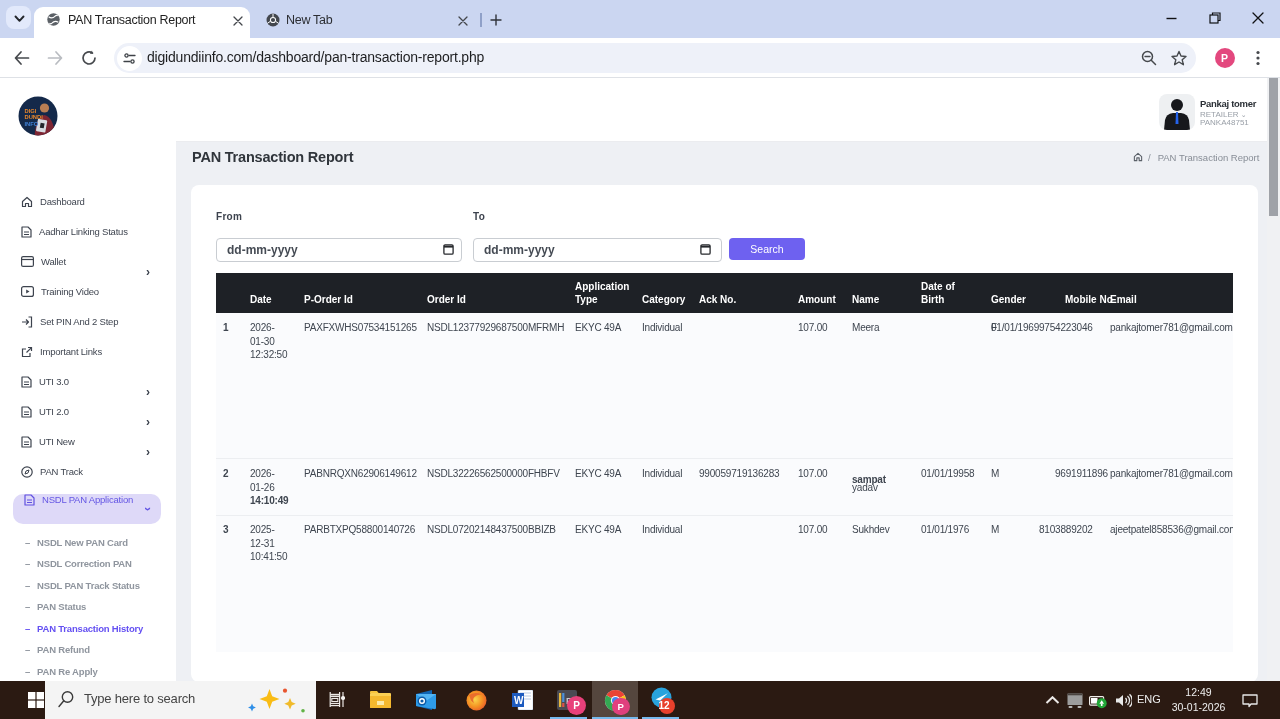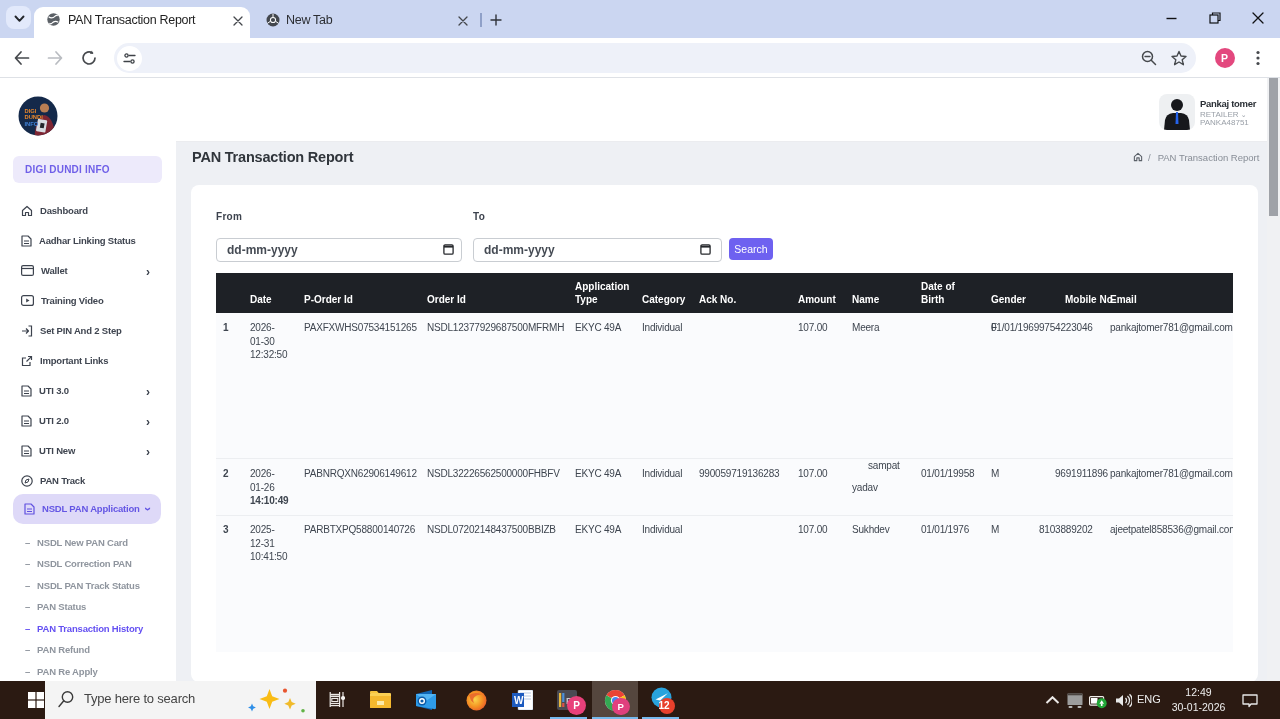--- a/index.html
+++ b/index.html
@@ -14,31 +14,31 @@
 #urlpill { position:absolute; left:114px; top:5px; width:1082px; height:30px; border-radius:15px; background:#eef1f9; }
 .urltext { position:absolute; left:147px; top:11px; font-size:14px; letter-spacing:-0.2px; color:#1d1e20; }
 
 #page { position:absolute; left:0; top:78px; width:1280px; height:603px; background:#eef0f4; overflow:hidden; }
 #topbar { position:absolute; left:0; top:0; width:1280px; height:64px; background:#fff; border-bottom:1px solid #ebecef; }
 #sidebar { position:absolute; left:0; top:0; width:176px; height:603px; background:#fff; }
 #scrollbar { position:absolute; left:1267px; top:0; width:13px; height:603px; background:#f0f1f3; }
 #scrollthumb { position:absolute; left:1269px; top:0px; width:9px; height:138px; background:#9fa2a8; }
 
 .brand { position:absolute; left:13px; top:78px; width:149px; height:27px; background:#edeafb; border-radius:6px; color:#6f5fe8; font-size:10px; font-weight:bold; letter-spacing:0.2px; line-height:27px; padding-left:12px; }
-.navitem { position:absolute; left:21px; height:30px; display:flex; align-items:center; color:#3f4550; font-size:9.5px; letter-spacing:-0.2px; font-weight:bold; white-space:nowrap; }
+.navitem { position:absolute; left:21px; height:30px; display:flex; color:#3f4550; font-size:9.5px; letter-spacing:-0.2px; font-weight:normal; white-space:nowrap; }
 .navitem svg { margin-right:7px; }
 .chev { position:absolute; left:146px; color:#3a414c; font-size:12px; font-weight:bold; }
 .subitem { position:absolute; left:25px; color:#8f959e; font-size:9.5px; letter-spacing:-0.2px; font-weight:bold; white-space:nowrap; }
 
 #heading { position:absolute; left:192px; top:71px; font-size:14.5px; letter-spacing:-0.2px; font-weight:bold; color:#30353b; }
 #card { position:absolute; left:191px; top:107px; width:1067px; height:497px; background:#fff; border-radius:8px; }
 .flabel { position:absolute; top:26px; font-size:10px; letter-spacing:0.3px; font-weight:bold; color:#3d434e; }
 .finput { position:absolute; top:53px; height:24px; border:1px solid #c9cdd2; border-radius:4px; background:#fff; }
 .ph { position:absolute; top:58px; font-size:12px; color:#454b54;font-weight:bold; }
-#searchbtn { position:absolute; left:538px; top:53px; width:44px; height:22px; background:#6e61f0; border-radius:4px; color:#fff; font-size:10.5px; text-align:center; line-height:22px; }
+#searchbtn { position:absolute; left:538px; top:53px; width:76px; height:22px; background:#6e61f0; border-radius:4px; color:#fff; font-size:10.5px; text-align:center; line-height:22px; }
 
 #tablewrap { position:absolute; left:25px; top:88px; width:1017px; height:379px; overflow:hidden; background:#fafbfd; }
 #thead { position:absolute; left:0; top:0; width:1017px; height:40px; background:#1e2126; }
 .th { position:absolute; color:#fff; font-size:10px; font-weight:bold; white-space:nowrap; }
 .td { position:absolute; color:#3f4650; font-size:10px; letter-spacing:-0.2px; white-space:nowrap; line-height:13.5px; }
 .rowline { position:absolute; left:0; width:1017px; height:1px; background:#eceef1; }
 
 #taskbar { position:absolute; left:0; top:681px; width:1280px; height:38px; background:#2b1a12; }
 #tsearch { position:absolute; left:45px; top:0; width:271px; height:38px; background:#f4f4f4; }
 </style>
@@ -100,20 +100,21 @@
       <path d="M11 0.5 L11.8 3.4 L8.9 4.1 Z" fill="#46494d"></path>
     </svg>
   <div id="urlpill"></div>
   <div class="abs" style="left:117px;top:8px;width:25px;height:25px;border-radius:50%;background:#fff;"></div>
   <svg class="abs" style="left:123px;top:14px" width="13" height="13" viewBox="0 0 13 13">
       <circle cx="3.5" cy="3.5" r="1.6" fill="none" stroke="#3e4247" stroke-width="1.3"></circle>
       <path d="M6 3.5 L12 3.5" stroke="#3e4247" stroke-width="1.3" stroke-linecap="round"></path>
       <circle cx="9.5" cy="9.5" r="1.6" fill="none" stroke="#3e4247" stroke-width="1.3"></circle>
       <path d="M1 9.5 L7 9.5" stroke="#3e4247" stroke-width="1.3" stroke-linecap="round"></path>
     </svg>
+  <div class="urltext">digidundiinfo.com/dashboard/pan-transaction-report.php</div>
   <svg class="abs" style="left:1141px;top:12px" width="16" height="16" viewBox="0 0 16 16">
       <circle cx="6.5" cy="6.5" r="5" fill="none" stroke="#46494d" stroke-width="1.5"></circle>
       <path d="M10.5 10.5 L14.5 14.5" stroke="#46494d" stroke-width="1.5" stroke-linecap="round"></path>
       <path d="M4 6.5 L9 6.5" stroke="#46494d" stroke-width="1.4" stroke-linecap="round"></path>
     </svg>
   <svg class="abs" style="left:1171px;top:12px" width="16" height="16" viewBox="0 0 16 16">
       <path d="M8 1.5 L10 6 L15 6.5 L11.2 9.8 L12.4 14.7 L8 12 L3.6 14.7 L4.8 9.8 L1 6.5 L6 6 Z" fill="none" stroke="#46494d" stroke-width="1.4" stroke-linejoin="round"></path>
     </svg>
   <div class="abs" style="left:1214.5px;top:9.5px;width:20px;height:20px;border-radius:50%;background:#e3487e;color:#fff;font-size:10.5px;font-weight:bold;text-align:center;line-height:20px;">P</div>
   <svg class="abs" style="left:1256px;top:12px" width="4" height="16" viewBox="0 0 4 16">
@@ -148,21 +149,20 @@
     <g clip-path="url(#lc)">
       <circle cx="26.5" cy="12" r="4.6" fill="#b97e53"></circle>
       <path d="M16.5 40 Q18 20.5 26.5 19 Q35 20.5 37.5 40 Z" fill="#7e2633"></path>
       <rect x="19" y="23.5" width="9.5" height="12.5" rx="1" fill="#d8dce2" transform="rotate(10 24 29)"></rect>
       <rect x="22.3" y="27" width="4" height="5" fill="#23262b" transform="rotate(10 24 29)"></rect>
     </g>
     <text x="6.5" y="16.5" font-size="5.8" font-weight="bold" fill="#e8872b" font-family="Liberation Sans">DIGI</text>
     <text x="6.5" y="23" font-size="5.8" font-weight="bold" fill="#e8872b" font-family="Liberation Sans">DUNDI</text>
     <text x="6.5" y="29.5" font-size="5.8" font-weight="bold" fill="#3f7fd4" font-family="Liberation Sans">INFO</text>
   </svg>
-  <div class="brand">DIGI DUNDI INFO</div>
 
   <div id="nav" style="position: absolute;">
       <div class="navitem" style="top:117.5px">
         <svg width="12" height="12" viewBox="0 0 12 12">
           <path d="M1.5 5.5 L6 1.5 L10.5 5.5 L10.5 10.5 L7.5 10.5 L7.5 7.5 L4.5 7.5 L4.5 10.5 L1.5 10.5 Z" fill="none" stroke="#3d434e" stroke-width="1.2" stroke-linejoin="round"></path>
         </svg>
         <span>Dashboard</span>
       </div>
       <div class="navitem" style="top:147.5px">
         <svg width="11" height="12" viewBox="0 0 11 12">
@@ -306,21 +306,21 @@
           <div class="td" style="left:7px;top:194px;font-weight:bold;">2</div>
           <div class="td" style="left:34px;top:194px;font-weight:normal;">2026-</div>
           <div class="td" style="left:34px;top:207.5px;font-weight:normal;">01-26</div>
           <div class="td" style="left:34px;top:221px;font-weight:bold;">14:10:49</div>
           <div class="td" style="left:88px;top:194px;font-weight:normal;">PABNRQXN62906149612</div>
           <div class="td" style="left:211px;top:194px;font-weight:normal;">NSDL32226562500000FHBFV</div>
           <div class="td" style="left:359px;top:194px;font-weight:normal;">EKYC 49A</div>
           <div class="td" style="left:426px;top:194px;font-weight:normal;">Individual</div>
           <div class="td" style="left:483px;top:194px;font-weight:normal;">990059719136283</div>
           <div class="td" style="left:582px;top:194px;font-weight:normal;">107.00</div>
-          <div class="td" style="left:636px;top:186px;font-weight:normal;margin-left:16px;">sampat</div>
+          <div class="td" style="left:636px;top:200px;font-weight:bold;">sampat</div>
           <div class="td" style="left:636px;top:207.5px;font-weight:normal;">yadav</div>
           <div class="td" style="left:705px;top:194px;font-weight:normal;">01/01/19958</div>
           <div class="td" style="left:775px;top:194px;font-weight:normal;">M</div>
           <div class="td" style="left:823px;top:194px;font-weight:normal;margin-left:16px;">9691911896</div>
           <div class="td" style="left:894px;top:194px;font-weight:normal;letter-spacing:-0.2px;">pankajtomer781@gmail.com</div>
           <div class="td" style="left:7px;top:250px;font-weight:bold;">3</div>
           <div class="td" style="left:34px;top:250px;font-weight:normal;">2025-</div>
           <div class="td" style="left:34px;top:263.5px;font-weight:normal;">12-31</div>
           <div class="td" style="left:34px;top:277px;font-weight:normal;">10:41:50</div>
           <div class="td" style="left:88px;top:250px;font-weight:normal;">PARBTXPQ58800140726</div>

